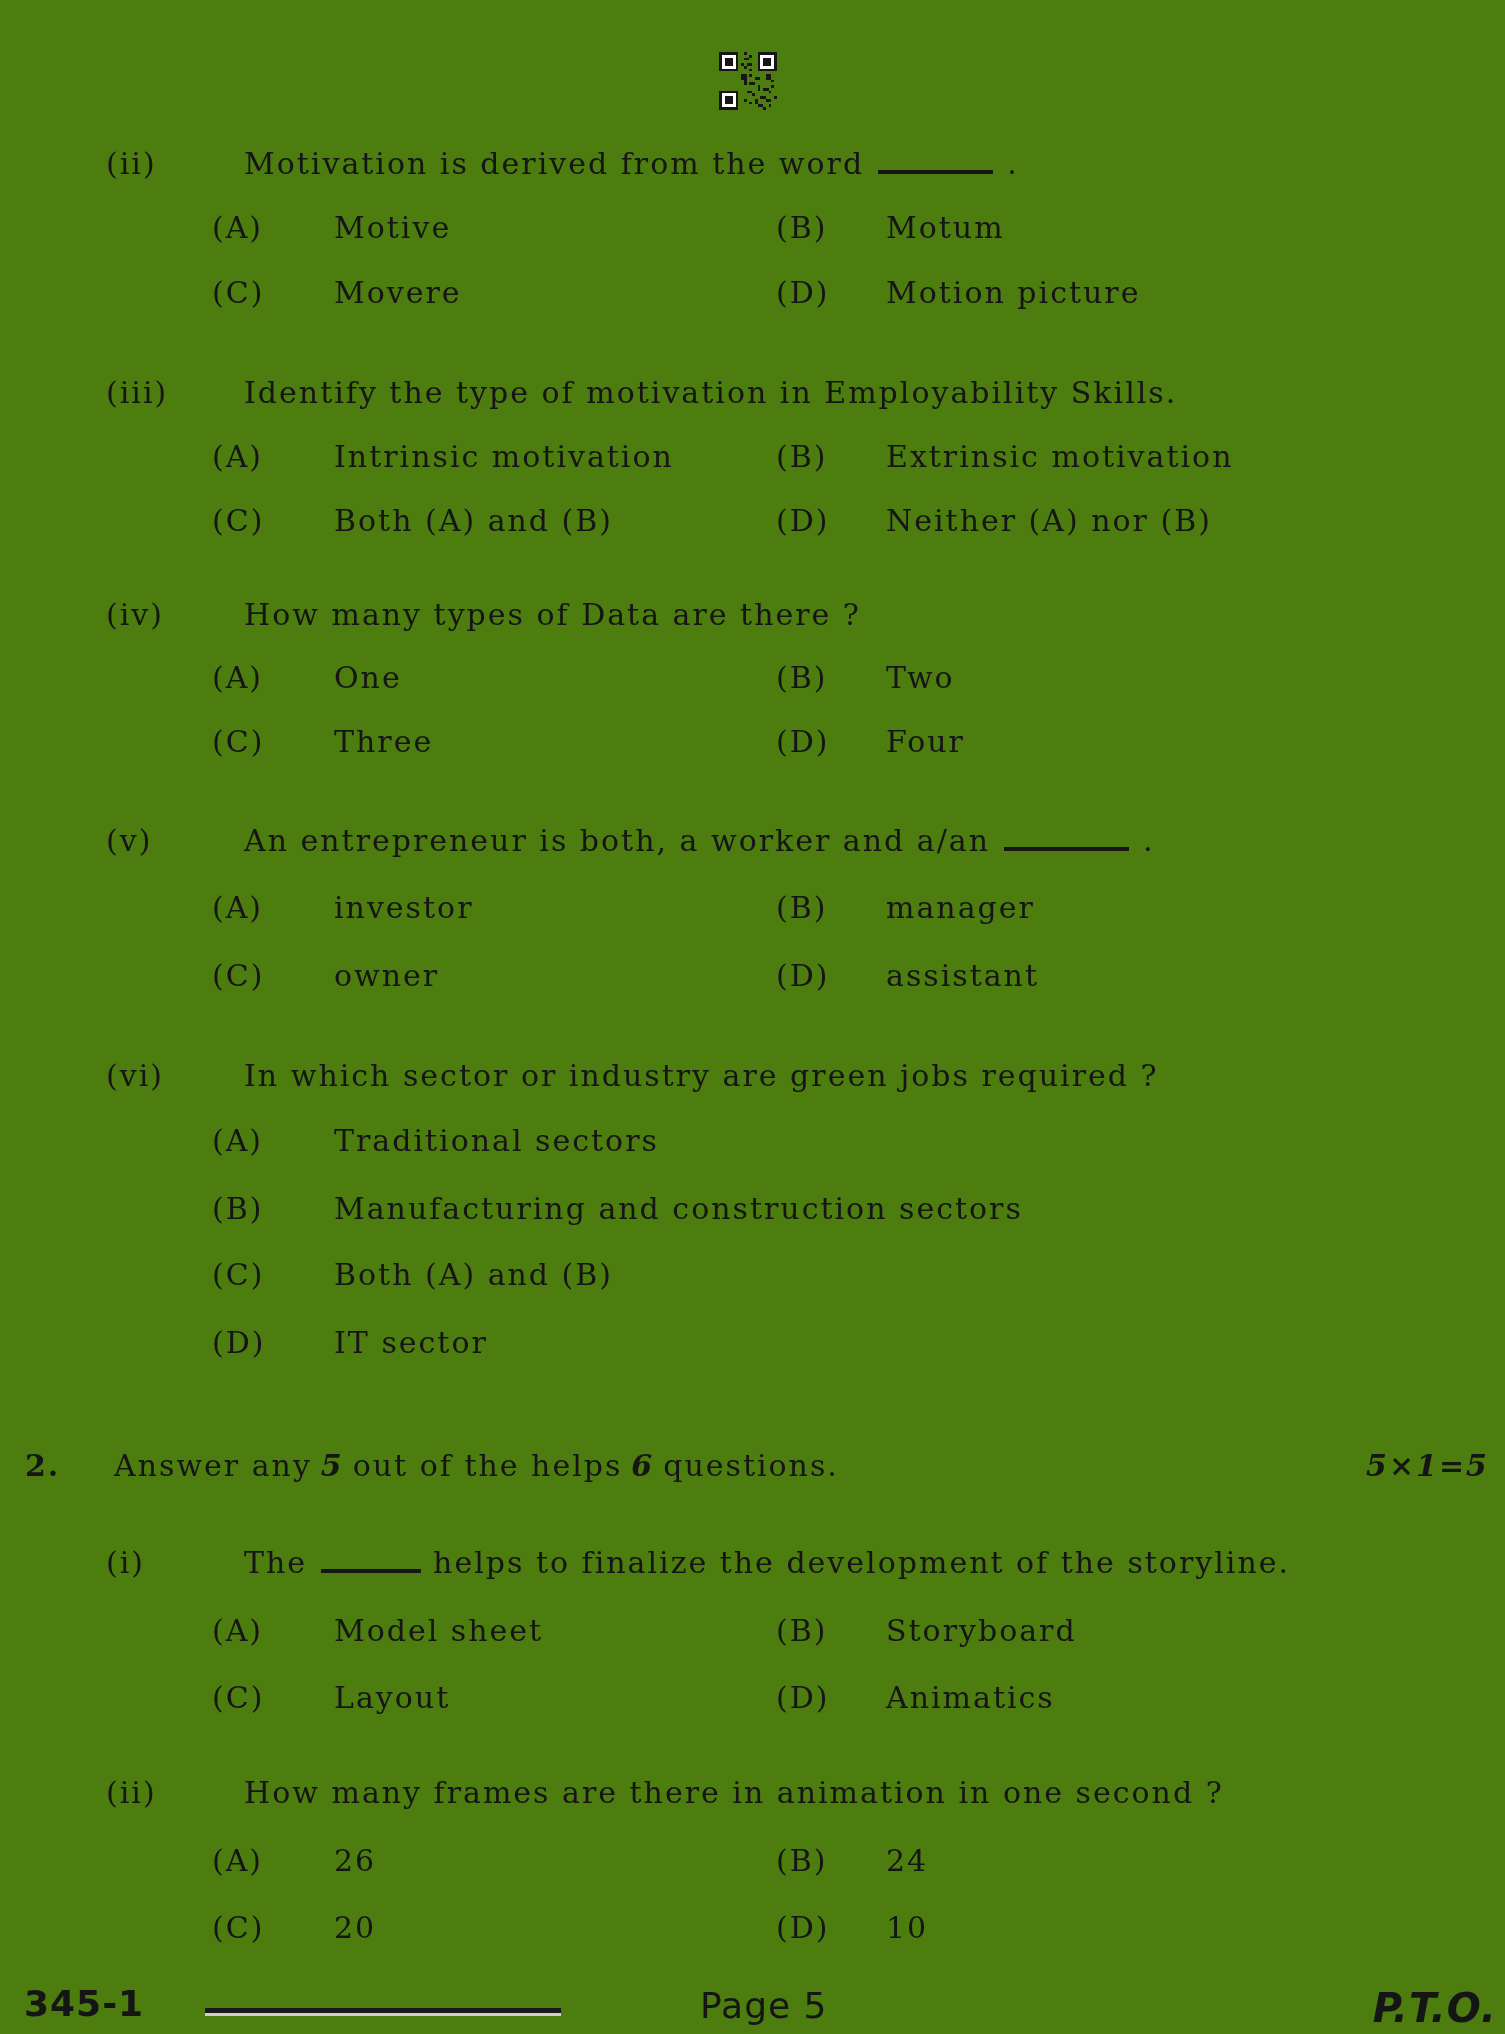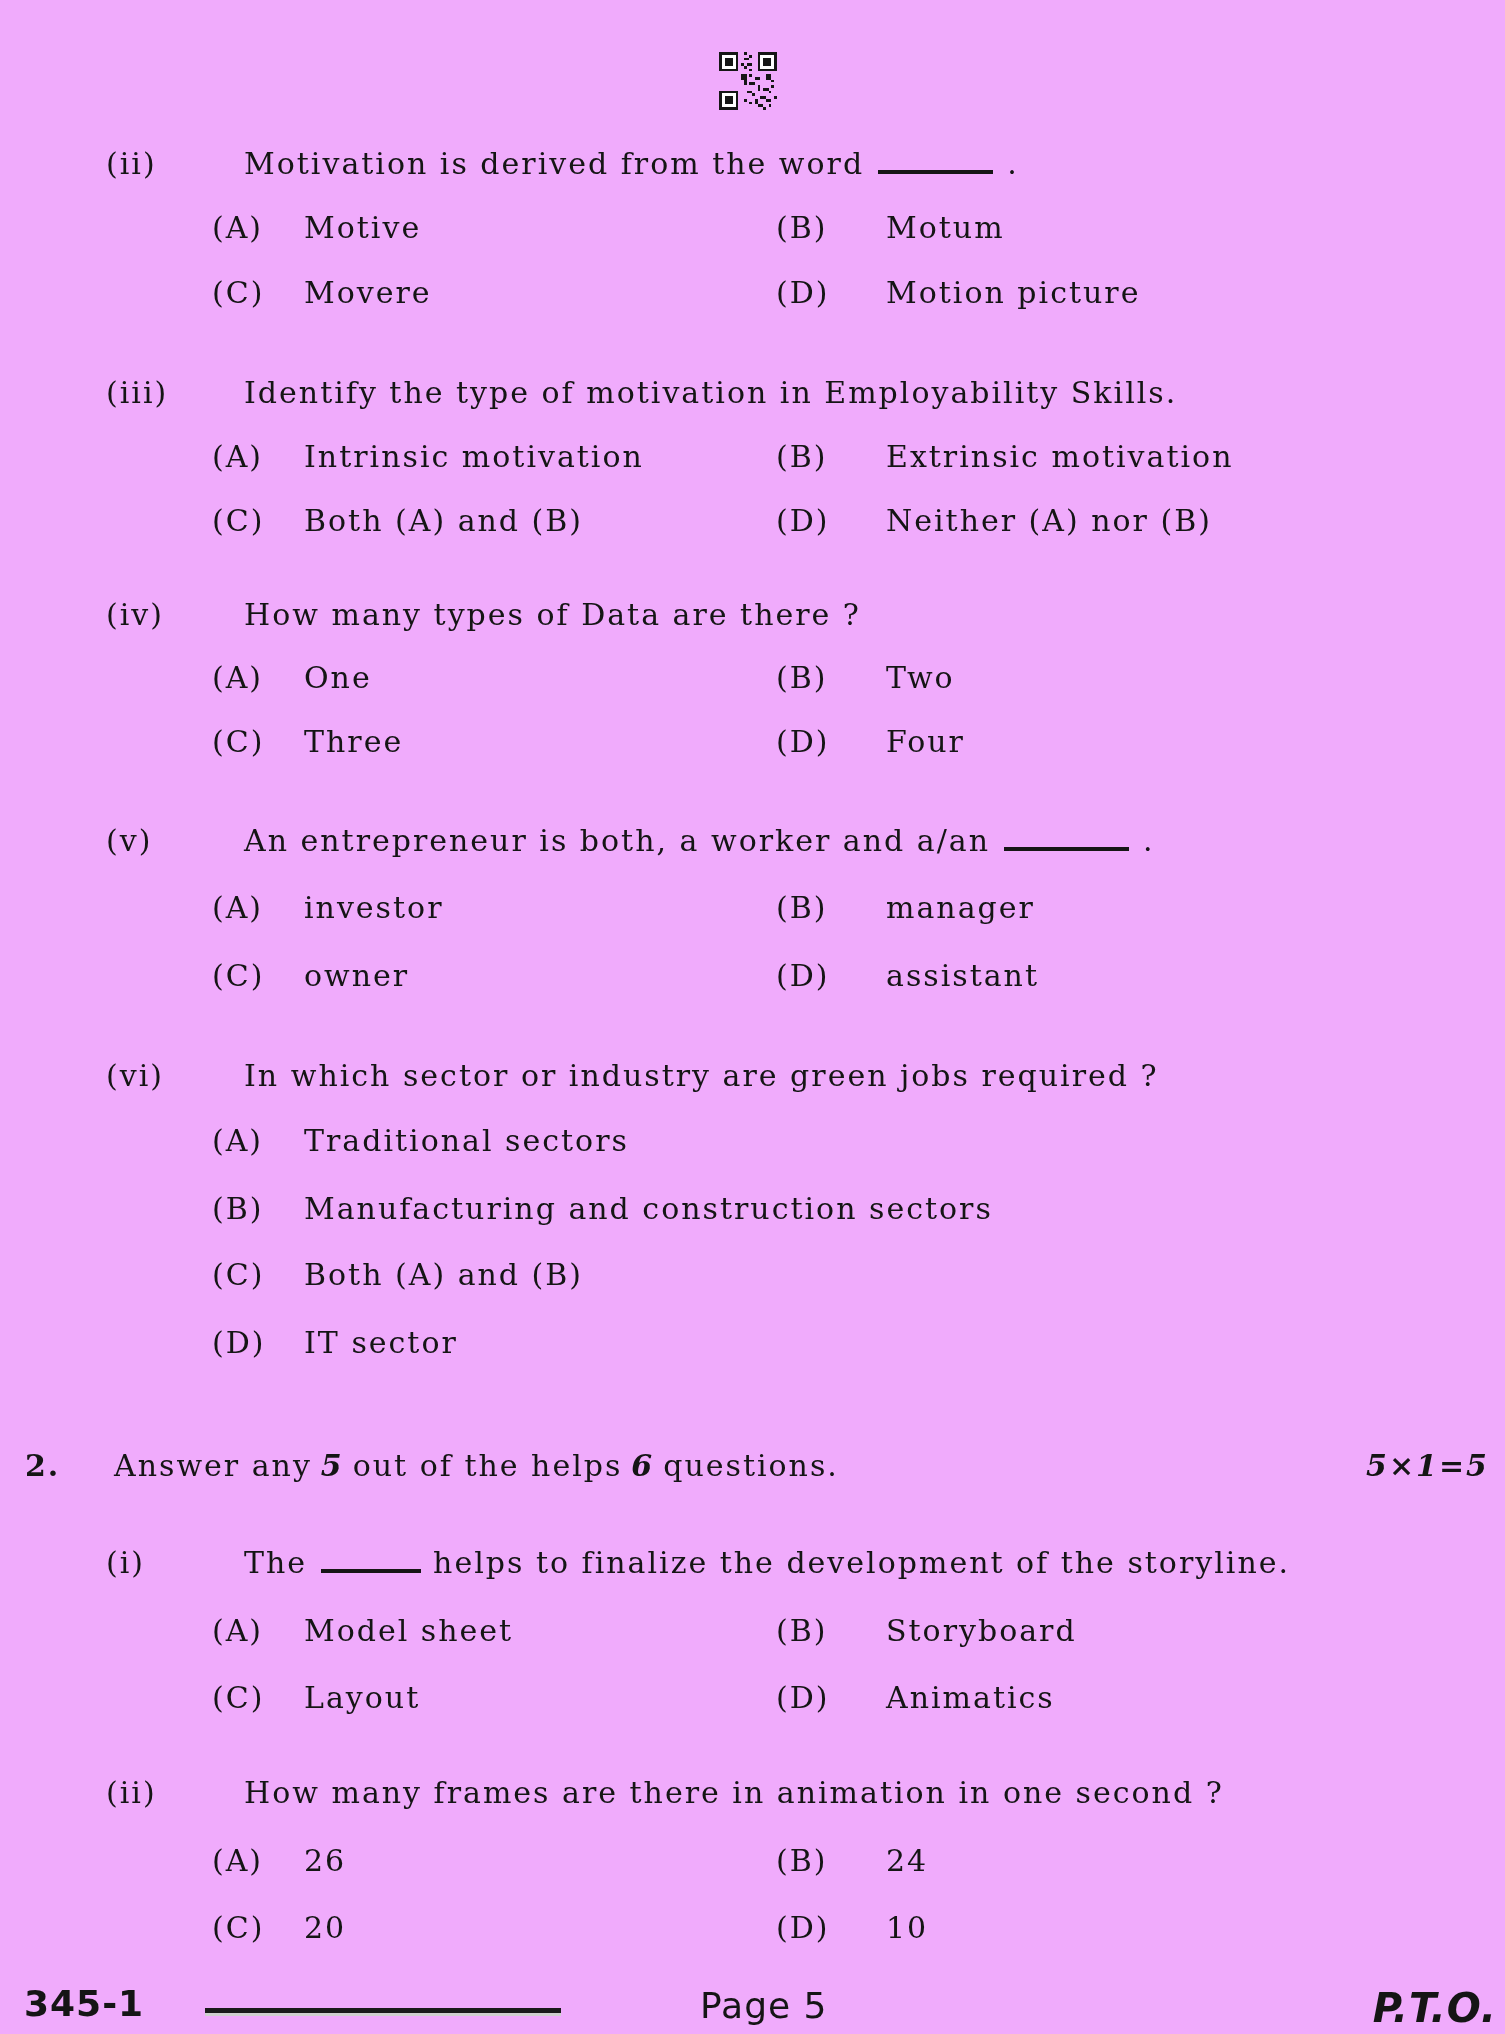--- a/index.html
+++ b/index.html
@@ -1,27 +1,27 @@
 <!DOCTYPE html>
 <html><head>
 <meta charset="utf-8">
 <style>
   html,body{margin:0;padding:0;background:#e8e8e8;}
   .page{
-    position:relative;width:1505px;height:2034px;background:#f0abfc;
+    position:relative;width:1505px;height:2034px;background:#4d7c0f;
     font-family:"DejaVu Serif","Liberation Serif",serif;
     font-size:30px;letter-spacing:2px;color:#151515;line-height:1.2;
     overflow:hidden;margin:0 auto;
   }
   .row{position:absolute;left:0;width:100%;white-space:nowrap;height:44px;}
   .row > span{position:absolute;top:0;}
   .qnum{left:106px;}
   .qtext{left:212px;margin-left:32px;}
   .ol1{left:212px;}
-  .ot1{left:304px;}
+  .ot1{left:334px;}
   .ol2{left:776px;}
   .ot2{left:886px;}
   .blank{
     display:inline-block;height:6px;border-bottom:4px solid #161616;
     vertical-align:baseline;margin:0 12px 0 14px;
   }
   .blank-115{width:115px;}
   .blank-125{width:125px;}
   .blank-100{width:100px;}
   .after-blank{margin-left:2px;}

